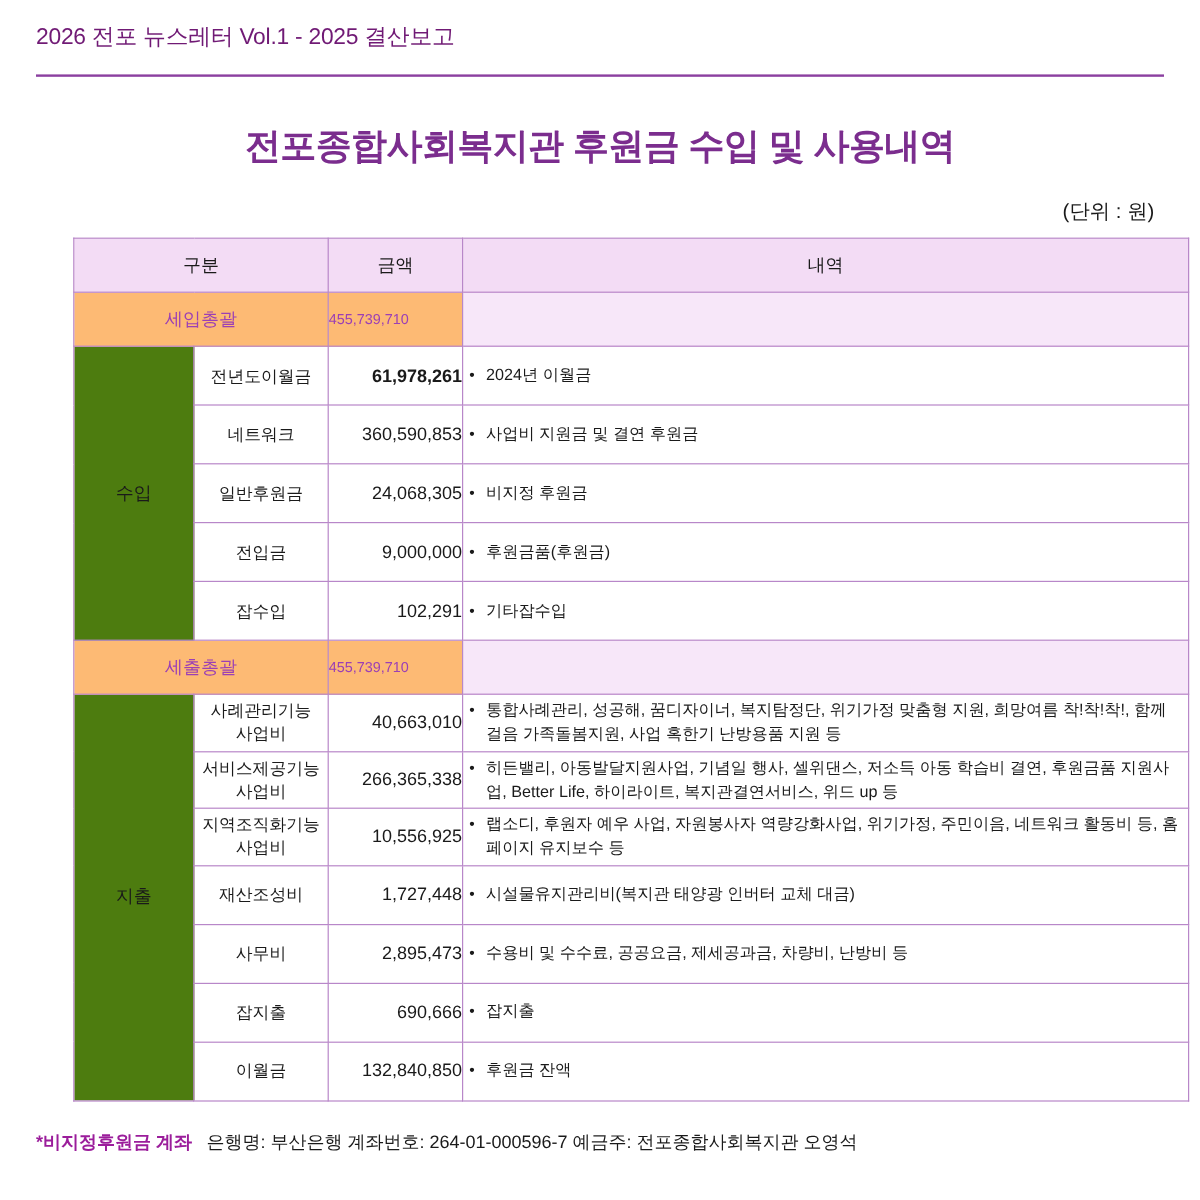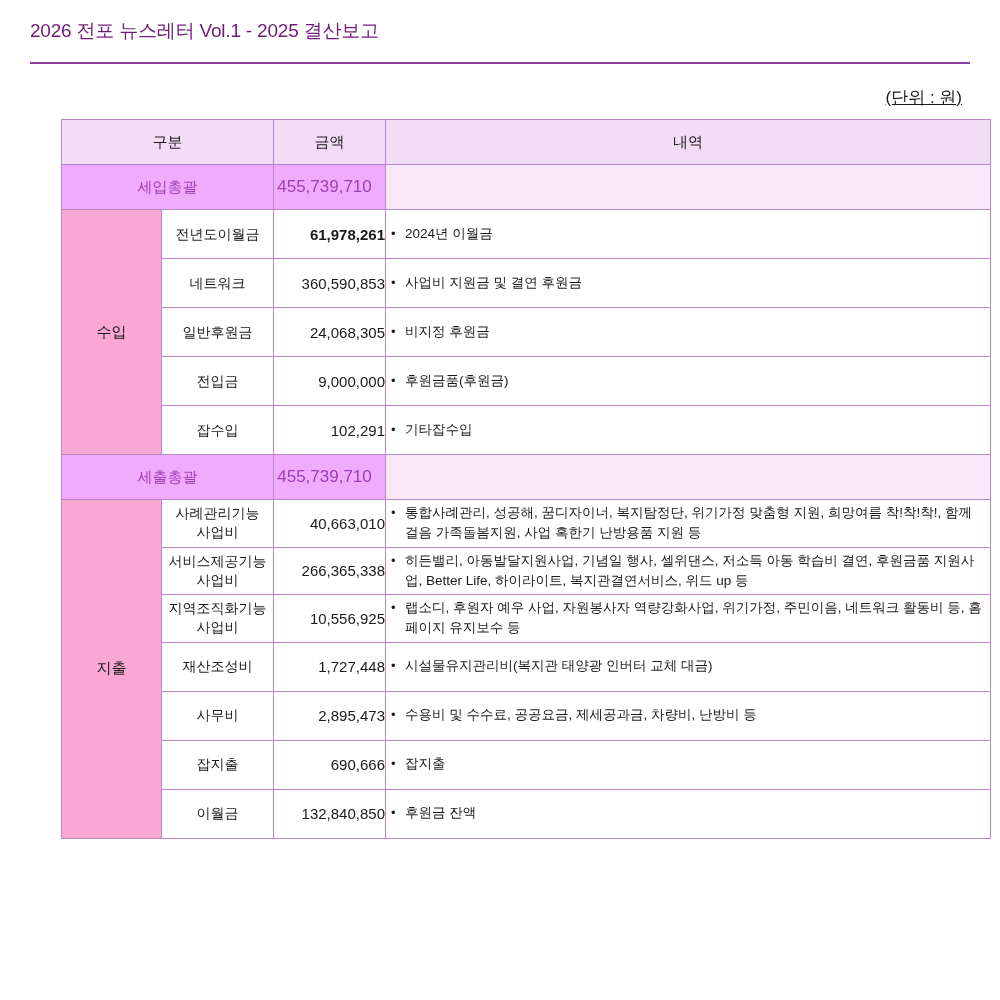--- a/index.html
+++ b/index.html
@@ -45,21 +45,20 @@
     font-size: 30px;
     font-weight: bold;
     color: #7b2d8e;
     letter-spacing: -0.5px;
   }
   .unit-line {
     text-align: right;
     margin: 22px 38px 10px 0;
     font-size: 17px;
     color: #1a1a1a;
-    text-decoration: underline;
   }
   
   .table-wrap {
     margin: 0 35px;
     padding-left: 26px;
   }
   table.fin {
     border-collapse: collapse;
     width: 930px;
     table-layout: fixed;
@@ -77,36 +76,36 @@
 
   th.head {
     background: #f3dcf5;
     color: #1a1a1a;
     font-weight: 400;
     font-size: 15px;
     height: 44px;
     text-align: center;
   }
   td.sumrow {
-    background: #f0abfc;
+    background: #fdba74;
     color: #9b3fb5;
     font-size: 15px;
     height: 44px;
     text-align: center;
   }
   td.sumrow.amount {
-    text-align: center;
+    text-align: left;
     padding-right: 10px;
-    font-size: 17px;
+    font-size: 12px;
   }
   td.sumrow.blank {
     background: #f7e7f9;
   }
   td.group {
-    background: #f9a8d4;
+    background: #4d7c0f;
     text-align: center;
     font-size: 15px;
     color: #1a1a1a;
   }
   td.label {
     text-align: center;
     font-size: 14px;
     padding: 6px 4px;
     line-height: 1.35;
   }
@@ -159,20 +158,23 @@
 </head>
 <body>
 
 <div class="page">
 
   <div class="doc-header">
     <div class="kicker">2026 전포 뉴스레터 Vol.1 - 2025 결산보고</div>
   </div>
   <div class="header-rule"></div>
 
+  <div class="title-wrap">
+    <div class="doc-title">전포종합사회복지관 후원금 수입 및 사용내역</div>
+  </div>
 
   <div class="unit-line">(단위 : 원)</div>
 
   <div class="table-wrap">
     <table class="fin">
       <colgroup>
         <col class="col-a">
           <col class="col-b">
           <col class="col-c">
           <col class="col-d">
@@ -316,15 +318,18 @@
               <ul>
                 <li>후원금 잔액</li>
               </ul>
             </td>
         </tr>
       </tbody>
     </table>
   </div>
 
   <div class="footnotes">
+    <div class="fn-line">
+      <span class="fn-key">*비지정후원금 계좌</span><span class="nbsp-gap"></span><span class="fn-text">은행명: 부산은행  계좌번호: 264-01-000596-7  예금주: 전포종합사회복지관 오영석</span>
+    </div>
   </div>
 
 </div>
 
 </body></html>

